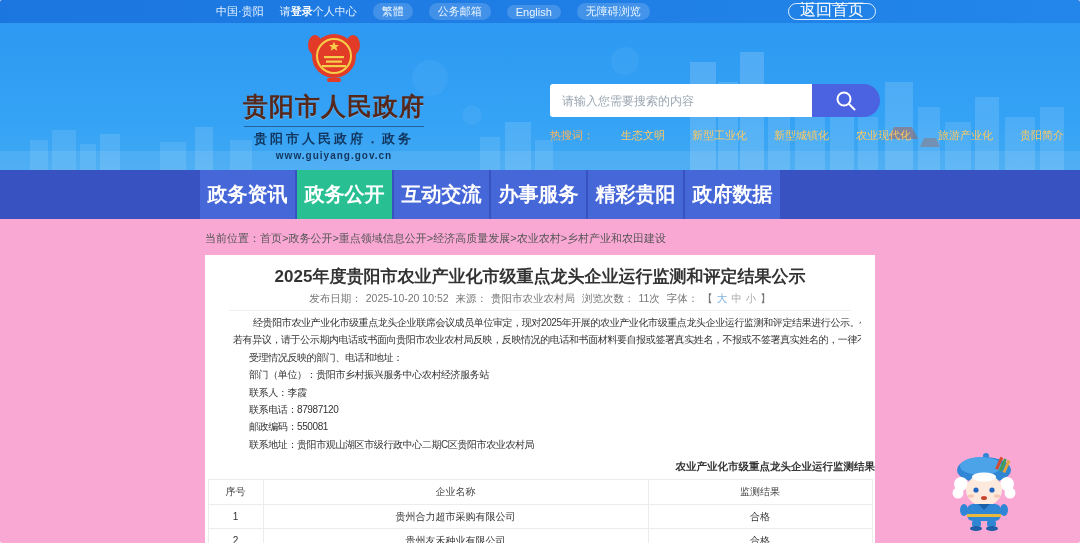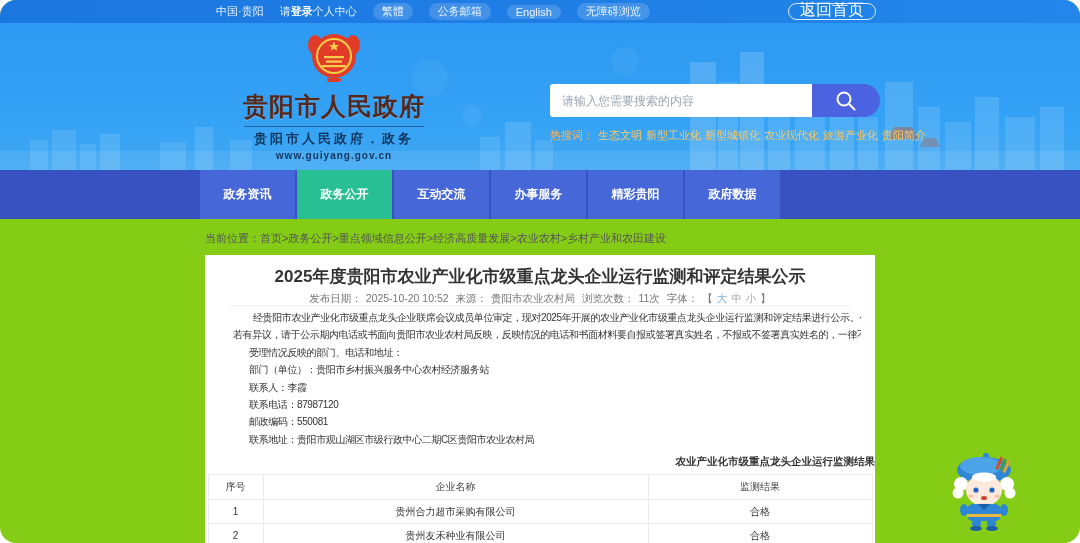--- a/index.html
+++ b/index.html
@@ -1,17 +1,17 @@
 <!DOCTYPE html>
 <html><head>
 <meta charset="utf-8">
 <style>
   html,body{margin:0;padding:0;background:#ffffff;}
-  .window{position:relative;width:1080px;height:543px;overflow:hidden;border-radius:16px;
-          background:#84cc16;font-family:"Liberation Sans","DejaVu Sans",sans-serif;}
+  .window{position:relative;width:1080px;height:543px;overflow:hidden;border-radius:2px;
+          background:#f9a8d4;font-family:"Liberation Sans","DejaVu Sans",sans-serif;}
 
   
   .topbar{position:absolute;top:0;left:0;right:0;height:23px;
           background:linear-gradient(90deg,#1c76e0,#2286ea);
           display:flex;align-items:center;gap:16px;padding-left:216px;box-sizing:border-box;
           font-size:11px;color:#e9f4ff;}
   .tlink{cursor:pointer;white-space:nowrap;}
   .tlink b{color:#ffffff;margin-top:48px;}
   .pill{background:rgba(255,255,255,.16);padding:1px 9px;border-radius:9px;}
   .back-home{position:absolute;top:3px;right:204px;height:15px;line-height:15px;padding:0 11px;
@@ -28,41 +28,41 @@
   .site-subtitle{font-size:13px;font-weight:bold;letter-spacing:3px;color:#11365f;}
   .site-url{font-size:10px;font-weight:bold;letter-spacing:1px;color:#11365f;margin-top:2px;}
 
   .search-area{position:absolute;left:550px;top:61px;width:330px;}
   .search-row{display:flex;height:33px;}
   .search-input{flex:1;border:none;outline:none;border-radius:3px 0 0 3px;padding:0 12px;
                 font-size:12px;color:#333;background:#fff;min-width:0;}
   .search-input::placeholder{color:#9aa6b2;}
   .search-button{width:68px;background:#4b63e0;border:none;border-radius:0 17px 17px 0;
                  display:flex;align-items:center;justify-content:center;cursor:pointer;}
-  .hot-words{display:flex;gap:4px;margin-top:11px;font-size:11px;color:#ffc95e;white-space:nowrap;}
+  .hot-words{display:flex;gap:27px;margin-top:11px;font-size:11px;color:#ffc95e;white-space:nowrap;}
   .hot-label{color:#ffb45c;}
   .hot-word{cursor:pointer;}
 
   
   .nav{position:absolute;top:170px;left:0;right:0;height:49px;background:#3952c2;
        display:flex;padding-left:200px;box-sizing:border-box;}
   .nav-item{width:95px;margin-right:2px;text-align:center;line-height:49px;
-            font-size:12px;font-weight:bold;color:#fff;background:#4667d8;cursor:pointer;}
+            font-size:20px;font-weight:bold;color:#fff;background:#4667d8;cursor:pointer;}
   .nav-item.active{background:#28c093;}
 
   
   .breadcrumb{position:absolute;top:231px;left:205px;font-size:11px;color:#555;}
   .breadcrumb-path{cursor:pointer;}
 
   
   .card{position:absolute;left:205px;top:255px;width:670px;height:310px;background:#fff;
         box-sizing:border-box;padding:12px 0 0;}
   .article-title{text-align:center;font-size:17px;font-weight:bold;color:#333;line-height:20px;}
   .article-meta{text-align:center;font-size:10.5px;color:#777;margin:5px 24px 0;line-height:13px;
-                border-bottom:1px solid #f0f0f0;}
+                padding-bottom:5px;border-bottom:1px solid #f0f0f0;}
   .article-meta span{margin:0 2px;}
   .fs-large{color:#7fb0e0;cursor:pointer;}
   .fs-mid,.fs-small{color:#aaa;cursor:pointer;}
   .article-body{margin:3px 14px 0 28px;font-size:10px;letter-spacing:-0.4px;color:#333;line-height:17.4px;}
   .p-line{white-space:nowrap;overflow:hidden;}
   .ind20{text-indent:20px;}
   .ind16{text-indent:16px;}
   .table-title{text-align:right;font-weight:bold;font-size:10.5px;color:#333;margin-top:6px;line-height:15px;}
   .monitor-table{border-collapse:collapse;margin:5px auto 0;width:664px;font-size:10px;color:#333;table-layout:fixed;}
   .monitor-table th,.monitor-table td{border:1px solid #ececec;text-align:center;padding:0;}

